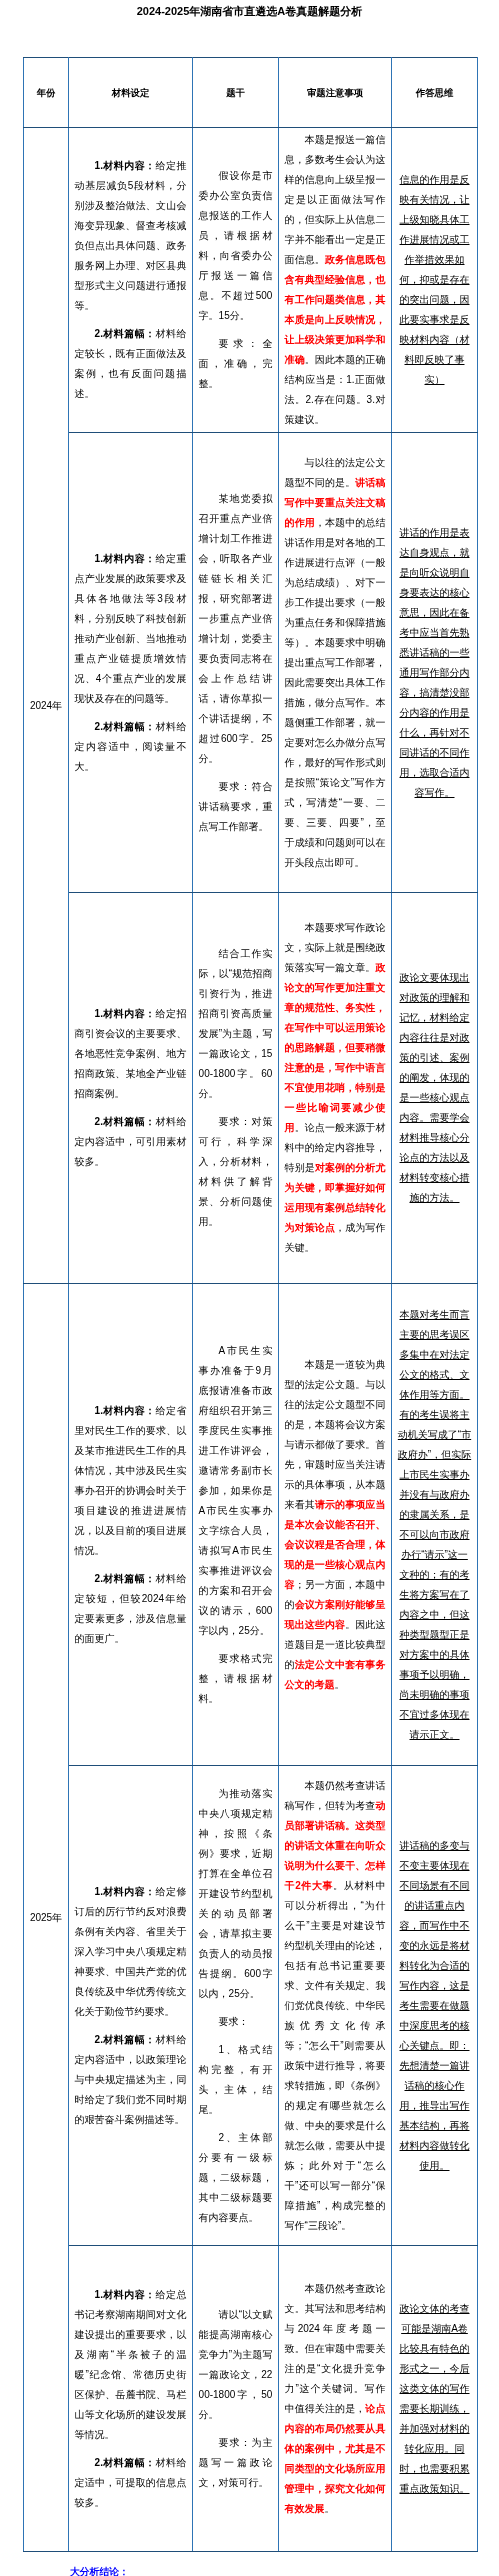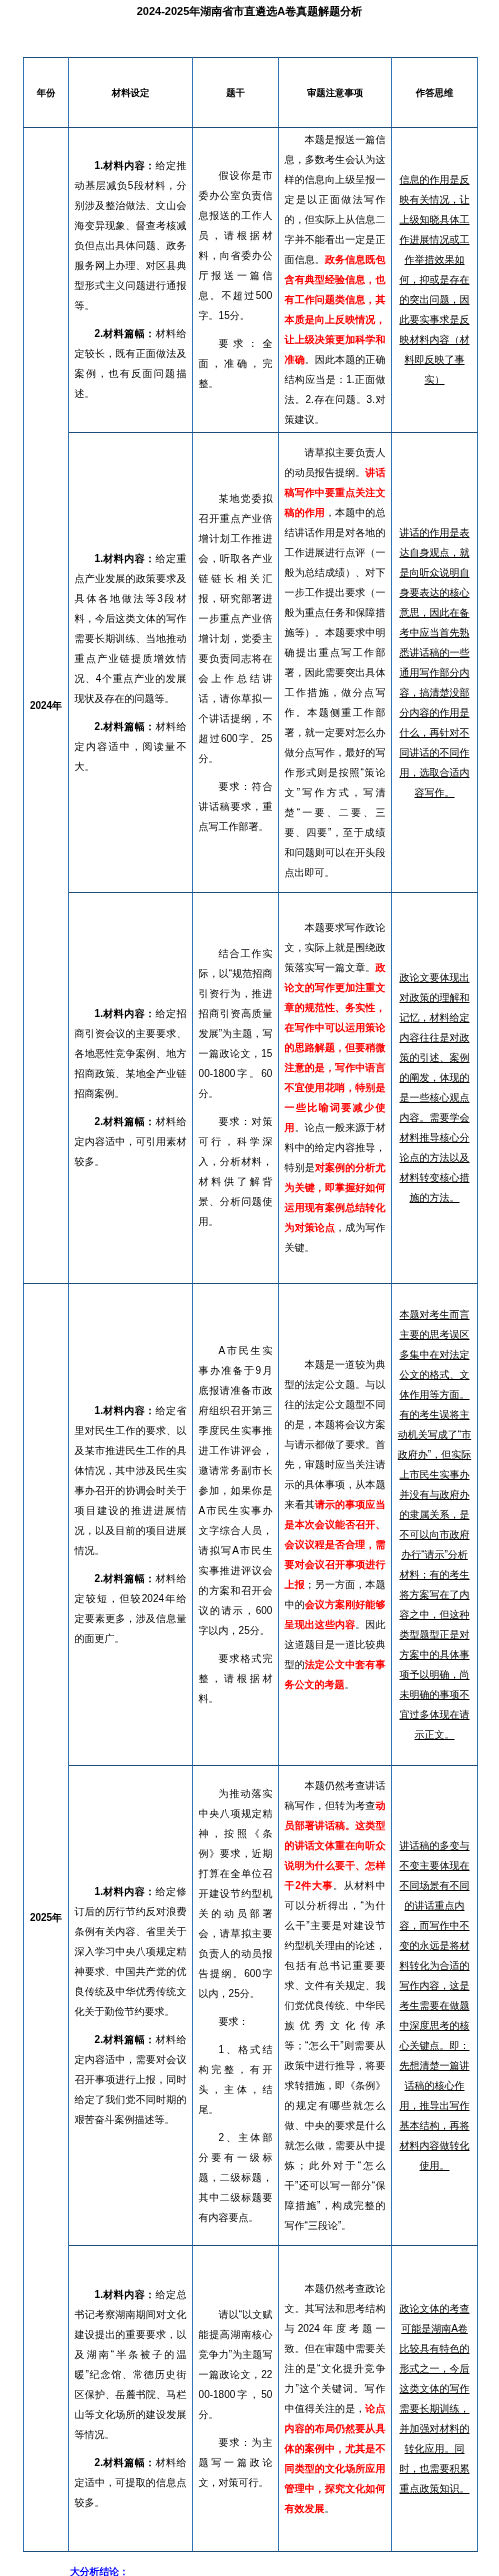--- a/index.html
+++ b/index.html
@@ -24,21 +24,21 @@
     border-bottom:1.4px solid #1F4E79;
     vertical-align:middle;
     padding:2.1px 5.6px;
     font-size:10px;line-height:20px;
     word-break:break-all;
   }
   table.exam th{
     font-weight:bold;text-align:center;font-size:9.4px;
   }
   td.cell-year{
-    text-align:center;font-weight:bold;
+    text-align:center;font-weight:normal;
   }
   td p{margin:0;}
   td p + p{margin-top:8px;}
   td.cell-material p, td.cell-question p, td.cell-review p{
     text-align:justify;text-indent:2em;
   }
   td.cell-thinking p{
     text-align:center;text-indent:0;text-decoration:underline;
   }
   .seg-bold{font-weight:bold;}
@@ -84,29 +84,29 @@
         </td>
         <td class="cell-review">
           <p><span class="seg-normal">本题是报送一篇信息，多数考生会认为这样的信息向上级呈报一定是以正面做法写作的，但实际上从信息二字并不能看出一定是正面信息。</span><span class="seg-red">政务信息既包含有典型经验信息，也有工作问题类信息，其本质是向上反映情况，让上级决策更加科学和准确</span><span class="seg-normal">。因此本题的正确结构应当是：1.正面做法。2.存在问题。3.对策建议。</span></p>
         </td>
         <td class="cell-thinking">
           <p>信息的作用是反映有关情况，让上级知晓具体工作进展情况或工作举措效果如何，抑或是存在的突出问题，因此要实事求是反映材料内容（材料即反映了事实）</p>
         </td>
       </tr>
       <tr style="height: 460px;">
         <td class="cell-material">
-          <p><span class="seg-bold">1.材料内容：</span><span class="seg-normal">给定重点产业发展的政策要求及具体各地做法等3段材料，今后这类文体的写作需要长期训练、当地推动重点产业链提质增效情况、4个重点产业的发展现状及存在的问题等。</span></p>
+          <p><span class="seg-bold">1.材料内容：</span><span class="seg-normal">给定重点产业发展的政策要求及具体各地做法等3段材料，分别反映了科技创新推动产业创新、当地推动重点产业链提质增效情况、4个重点产业的发展现状及存在的问题等。</span></p>
           <p><span class="seg-bold">2.材料篇幅：</span><span class="seg-normal">材料给定内容适中，阅读量不大。</span></p>
         </td>
         <td class="cell-question">
           <p>某地党委拟召开重点产业倍增计划工作推进会，听取各产业链链长相关汇报，研究部署进一步重点产业倍增计划，党委主要负责同志将在会上作总结讲话，请你草拟一个讲话提纲，不超过600字。25分。</p>
           <p>要求：符合讲话稿要求，重点写工作部署。</p>
         </td>
         <td class="cell-review">
-          <p><span class="seg-normal">请草拟主要负责人的动员报告提纲。</span><span class="seg-red">讲话稿写作中要重点关注文稿的作用</span><span class="seg-normal">，本题中的总结讲话作用是对各地的工作进展进行点评（一般为总结成绩）、对下一步工作提出要求（一般为重点任务和保障措施等）。本题要求中明确提出重点写工作部署，因此需要突出具体工作措施，做分点写作。本题侧重工作部署，就一定要对怎么办做分点写作，最好的写作形式则是按照“策论文”写作方式，写清楚“一要、二要、三要、四要”，至于成绩和问题则可以在开头段点出即可。</span></p>
+          <p><span class="seg-normal">与以往的法定公文题型不同的是。</span><span class="seg-red">讲话稿写作中要重点关注文稿的作用</span><span class="seg-normal">，本题中的总结讲话作用是对各地的工作进展进行点评（一般为总结成绩）、对下一步工作提出要求（一般为重点任务和保障措施等）。本题要求中明确提出重点写工作部署，因此需要突出具体工作措施，做分点写作。本题侧重工作部署，就一定要对怎么办做分点写作，最好的写作形式则是按照“策论文”写作方式，写清楚“一要、二要、三要、四要”，至于成绩和问题则可以在开头段点出即可。</span></p>
         </td>
         <td class="cell-thinking">
           <p>讲话的作用是表达自身观点，就是向听众说明自身要表达的核心意思，因此在备考中应当首先熟悉讲话稿的一些通用写作部分内容，搞清楚没部分内容的作用是什么，再针对不同讲话的不同作用，选取合适内容写作。</p>
         </td>
       </tr>
       <tr style="height: 391px;">
         <td class="cell-material">
           <p><span class="seg-bold">1.材料内容：</span><span class="seg-normal">给定招商引资会议的主要要求、各地恶性竞争案例、地方招商政策、某地全产业链招商案例。</span></p>
           <p><span class="seg-bold">2.材料篇幅：</span><span class="seg-normal">材料给定内容适中，可引用素材较多。</span></p>
         </td>
@@ -125,30 +125,30 @@
         <td class="cell-year" rowspan="3">2025年</td>
         <td class="cell-material">
           <p><span class="seg-bold">1.材料内容：</span><span class="seg-normal">给定省里对民生工作的要求、以及某市推进民生工作的具体情况，其中涉及民生实事办召开的协调会时关于项目建设的推进进展情况，以及目前的项目进展情况。</span></p>
           <p><span class="seg-bold">2.材料篇幅：</span><span class="seg-normal">材料给定较短，但较2024年给定要素更多，涉及信息量的面更广。</span></p>
         </td>
         <td class="cell-question">
           <p>A市民生实事办准备于9月底报请准备市政府组织召开第三季度民生实事推进工作讲评会，邀请常务副市长参加，如果你是A市民生实事办文字综合人员，请拟写A市民生实事推进评议会的方案和召开会议的请示，600字以内，25分。</p>
           <p>要求格式完整，请根据材料。</p>
         </td>
         <td class="cell-review">
-          <p><span class="seg-normal">本题是一道较为典型的法定公文题。与以往的法定公文题型不同的是，本题将会议方案与请示都做了要求。首先，审题时应当关注请示的具体事项，从本题来看其</span><span class="seg-red">请示的事项应当是本次会议能否召开、会议议程是否合理，需要对会议召开事项进行上报</span><span class="seg-normal">；另一方面，本题中的</span><span class="seg-red">会议方案刚好能够呈现出这些内容</span><span class="seg-normal">。因此这道题目是一道比较典型的</span><span class="seg-red">法定公文中套有事务公文的考题</span><span class="seg-normal">。</span></p>
+          <p><span class="seg-normal">本题是一道较为典型的法定公文题。与以往的法定公文题型不同的是，本题将会议方案与请示都做了要求。首先，审题时应当关注请示的具体事项，从本题来看其</span><span class="seg-red">请示的事项应当是本次会议能否召开、会议议程是否合理，体现的是一些核心观点内容</span><span class="seg-normal">；另一方面，本题中的</span><span class="seg-red">会议方案刚好能够呈现出这些内容</span><span class="seg-normal">。因此这道题目是一道比较典型的</span><span class="seg-red">法定公文中套有事务公文的考题</span><span class="seg-normal">。</span></p>
         </td>
         <td class="cell-thinking">
-          <p>本题对考生而言主要的思考误区多集中在对法定公文的格式、文体作用等方面。有的考生误将主动机关写成了“市政府办”，但实际上市民生实事办并没有与政府办的隶属关系，是不可以向市政府办行“请示”分析材料；有的考生将方案写在了内容之中，但这种类型题型正是对方案中的具体事项予以明确，尚未明确的事项不宜过多体现在请示正文。</p>
+          <p>本题对考生而言主要的思考误区多集中在对法定公文的格式、文体作用等方面。有的考生误将主动机关写成了“市政府办”，但实际上市民生实事办并没有与政府办的隶属关系，是不可以向市政府办行“请示”这一文种的；有的考生将方案写在了内容之中，但这种类型题型正是对方案中的具体事项予以明确，尚未明确的事项不宜过多体现在请示正文。</p>
         </td>
       </tr>
       <tr style="height: 480px;">
         <td class="cell-material">
           <p><span class="seg-bold">1.材料内容：</span><span class="seg-normal">给定修订后的厉行节约反对浪费条例有关内容、省里关于深入学习中央八项规定精神要求、中国共产党的优良传统及中华优秀传统文化关于勤俭节约要求。</span></p>
-          <p><span class="seg-bold">2.材料篇幅：</span><span class="seg-normal">材料给定内容适中，需要对会议召开事项进行上报，同时给定了我们党不同时期的艰苦奋斗案例描述等。</span></p>
+          <p><span class="seg-bold">2.材料篇幅：</span><span class="seg-normal">材料给定内容适中，以政策理论与中央规定描述为主，同时给定了我们党不同时期的艰苦奋斗案例描述等。</span></p>
         </td>
         <td class="cell-question">
           <p>为推动落实中央八项规定精神，按照《条例》要求，近期打算在全单位召开建设节约型机关的动员部署会，请草拟主要负责人的动员报告提纲。600字以内，25分。</p>
           <p>要求：</p>
           <p>1、格式结构完整，有开头，主体，结尾。</p>
           <p>2、主体部分要有一级标题，二级标题，其中二级标题要有内容要点。</p>
         </td>
         <td class="cell-review">
           <p><span class="seg-normal">本题仍然考查讲话稿写作，但转为考查</span><span class="seg-red">动员部署讲话稿。这类型的讲话文体重在向听众说明为什么要干、怎样干2件大事</span><span class="seg-normal">。从材料中可以分析得出，“为什么干”主要是对建设节约型机关理由的论述，包括有总书记重要要求、文件有关规定、我们党优良传统、中华民族优秀文化传承等；“怎么干”则需要从政策中进行推导，将要求转措施，即《条例》的规定有哪些就怎么做、中央的要求是什么就怎么做，需要从中提炼；此外对于“怎么干”还可以写一部分“保障措施”，构成完整的写作“三段论”。</span></p>
         </td>

